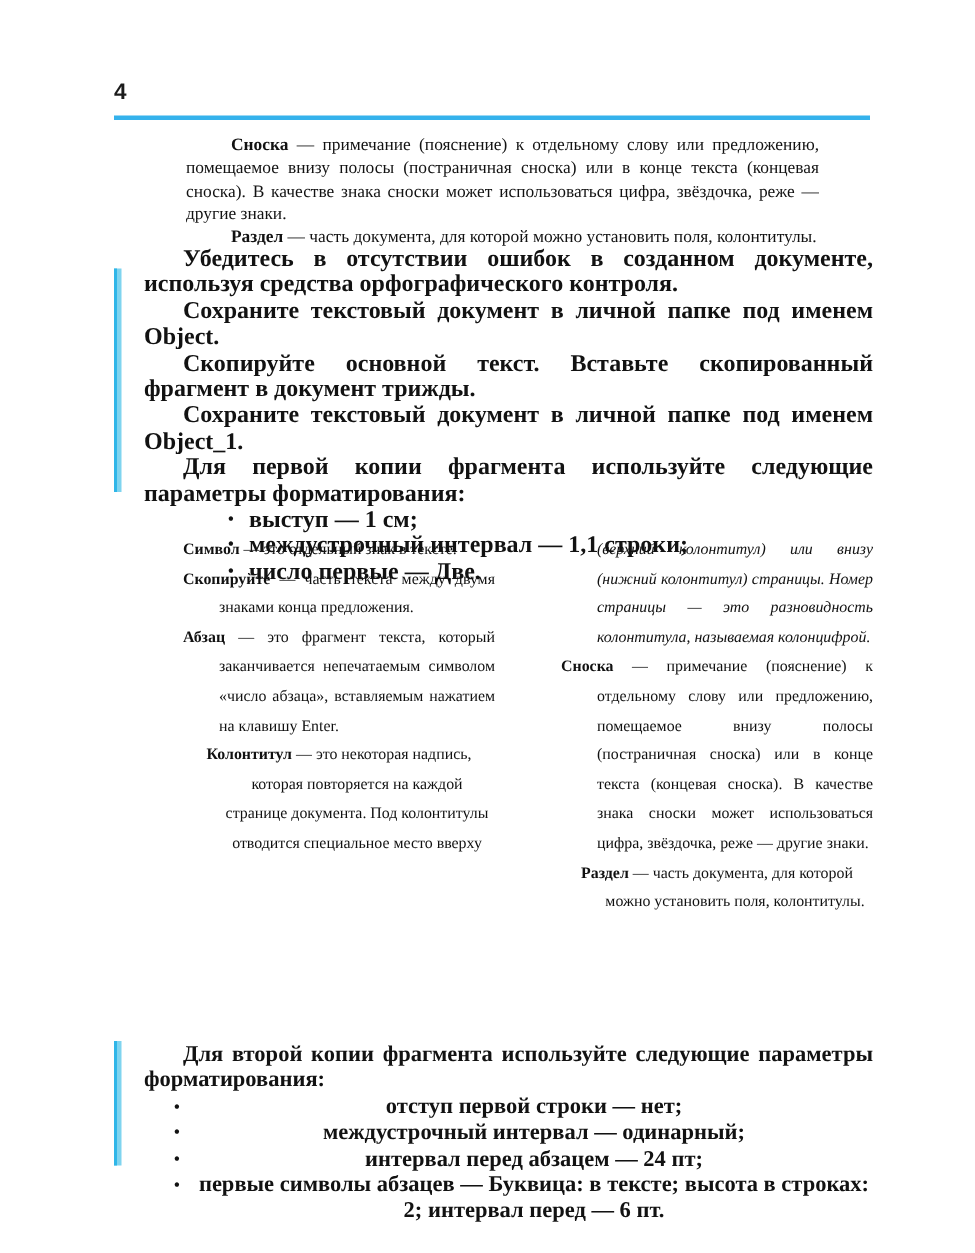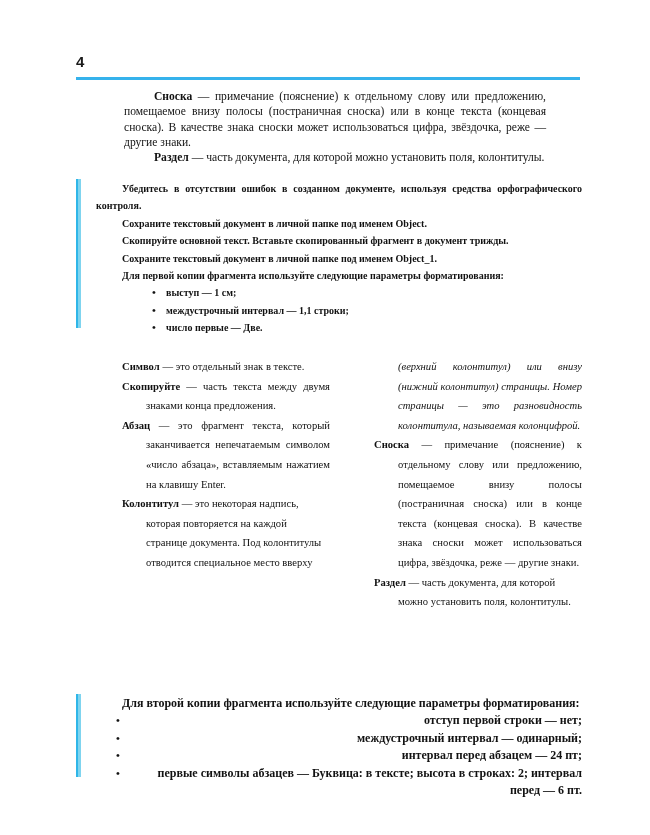--- a/index.html
+++ b/index.html
@@ -90,23 +90,23 @@
   .defs-top p {
     margin: 0;
     text-indent: 30px;
     text-align: justify;
   }
   .defs-top b { font-weight: bold; }
 
   
   .instr {
     left: 96px;
-    top: 180px;
+    top: 164px;
     width: 486px;
-    font-size: 10px;
+    font-size: 16px;
     line-height: 17.4px;
     font-weight: bold;
   }
   .instr p {
     margin: 0;
     text-indent: 26px;
     text-align: justify;
   }
   .instr ul {
     margin: 0;
@@ -124,37 +124,37 @@
     position: absolute;
     left: -14px;
     top: 0;
     font-size: 11px;
   }
 
   .instr2 {
     left: 96px;
     top: 695px;
     width: 486px;
-    font-size: 12px;
+    font-size: 15px;
     line-height: 17.4px;
     font-weight: bold;
   }
   .instr2 p {
     margin: 0;
     text-indent: 26px;
     text-align: justify;
   }
   .instr2 ul {
     margin: 0;
     padding: 0 0 0 34px;
     list-style: none;
   }
   .instr2 li {
     position: relative;
-    text-align: right;
+    text-align: center;
     line-height: 17.4px;
   }
   .instr2 li::before {
     content: "\2022";
     position: absolute;
     left: -14px;
     top: 0;
     font-size: 11px;
   }
 
@@ -185,21 +185,21 @@
     text-align: justify;
   }
   .col .cont {
     margin: 0;
     padding-left: 24px;
     text-indent: 0;
     text-align: justify;
     font-style: italic;
   }
   .col .entry b { font-weight: bold; }
-  .col p:last-child { text-align: left; }
+  .col p:last-child { text-align: center; }
   .col .just-last { text-align: justify; }
 </style>
 </head>
 <body>
 
 <div class="page">
 
   <div class="header-row">
     <span class="page-number">4</span>
   </div>

